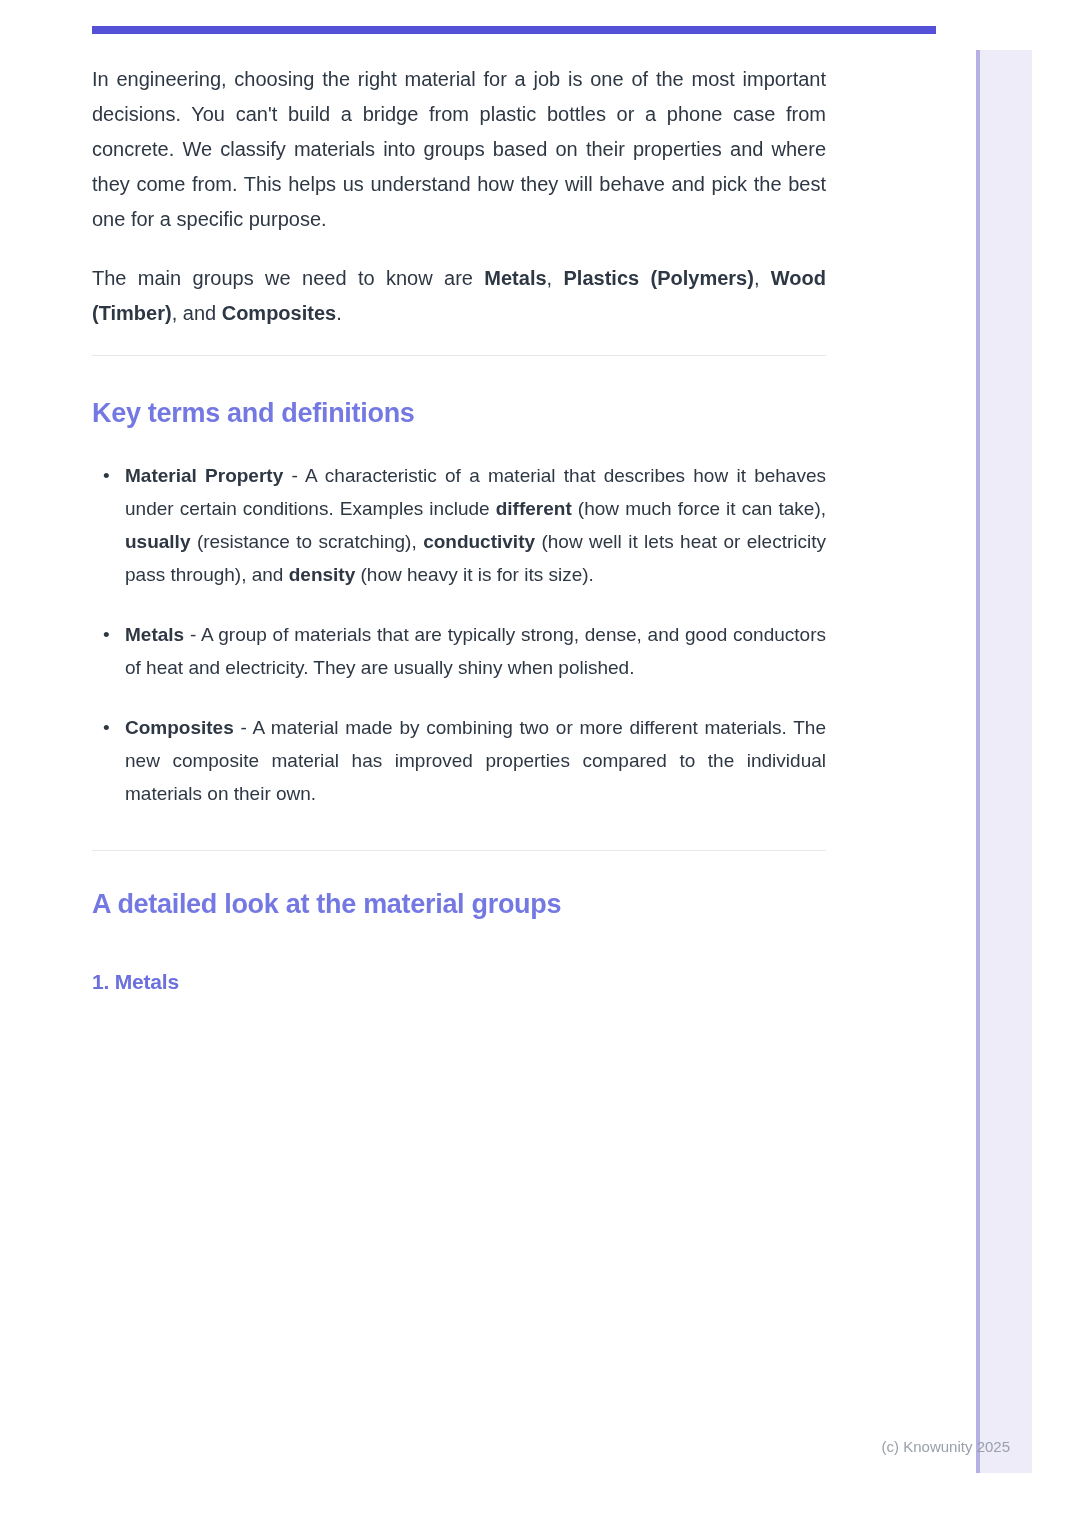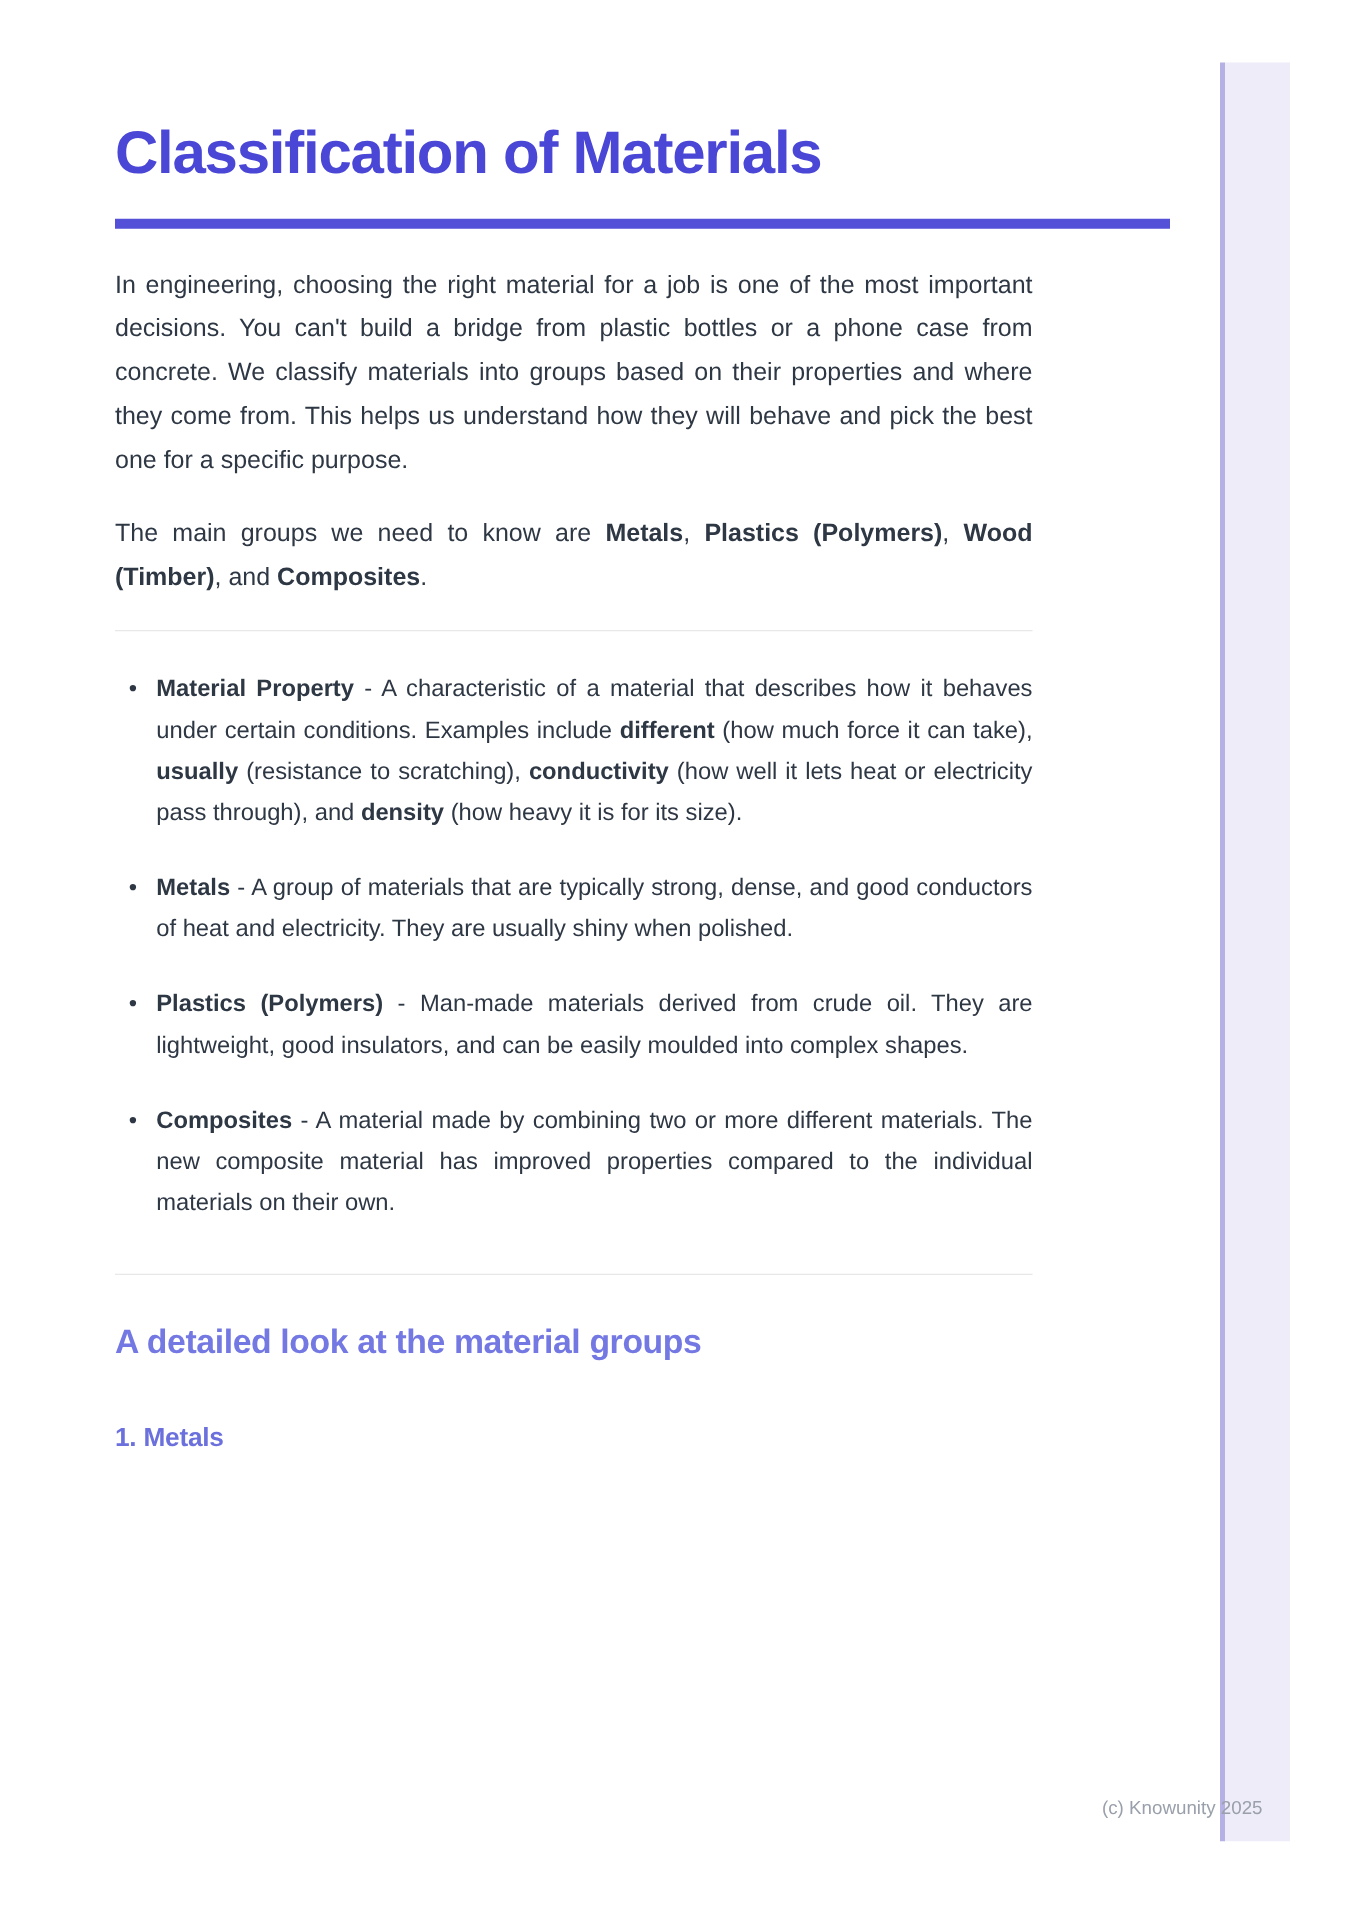--- a/index.html
+++ b/index.html
@@ -78,32 +78,31 @@
   }
 </style>
 </head>
 <body>
 
 <div class="side-strip-panel"></div>
 <div class="side-strip-line"></div>
 
 <div class="content">
 
-  <h1 class="doc-title">Classification of Materials</h1>
   <div class="title-rule"></div>
 
   <p class="body p-first">In engineering, choosing the right material for a job is one of the most important decisions. You can't build a bridge from plastic bottles or a phone case from concrete. We classify materials into groups based on their properties and where they come from. This helps us understand how they will behave and pick the best one for a specific purpose.</p>
   <p class="body p-next">The main groups we need to know are <b>Metals</b>, <b>Plastics (Polymers)</b>, <b>Wood (Timber)</b>, and <b>Composites</b>.</p>
 
   <div class="divider"></div>
 
+  <h2 class="h2-keyterms">Key terms and definitions</h2>
   <ul class="terms">
     <li><b>Material Property</b> - A characteristic of a material that describes how it behaves under certain conditions. Examples include <b>different</b> (how much force it can take), <b>usually</b> (resistance to scratching), <b>conductivity</b> (how well it lets heat or electricity pass through), and <b>density</b> (how heavy it is for its size).</li>
     <li><b>Metals</b> - A group of materials that are typically strong, dense, and good conductors of heat and electricity. They are usually shiny when polished.</li>
-    <li><b>Plastics (Polymers)</b> - Man-made materials derived from crude oil. They are lightweight, good insulators, and can be easily moulded into complex shapes.</li>
     <li><b>Composites</b> - A material made by combining two or more different materials. The new composite material has improved properties compared to the individual materials on their own.</li>
   </ul>
 
   <div class="divider" style="margin-top:40px;"></div>
 
   <h2 class="h2-detail">A detailed look at the material groups</h2>
   <h3 class="sub">1. Metals</h3>
 
 </div>
 

